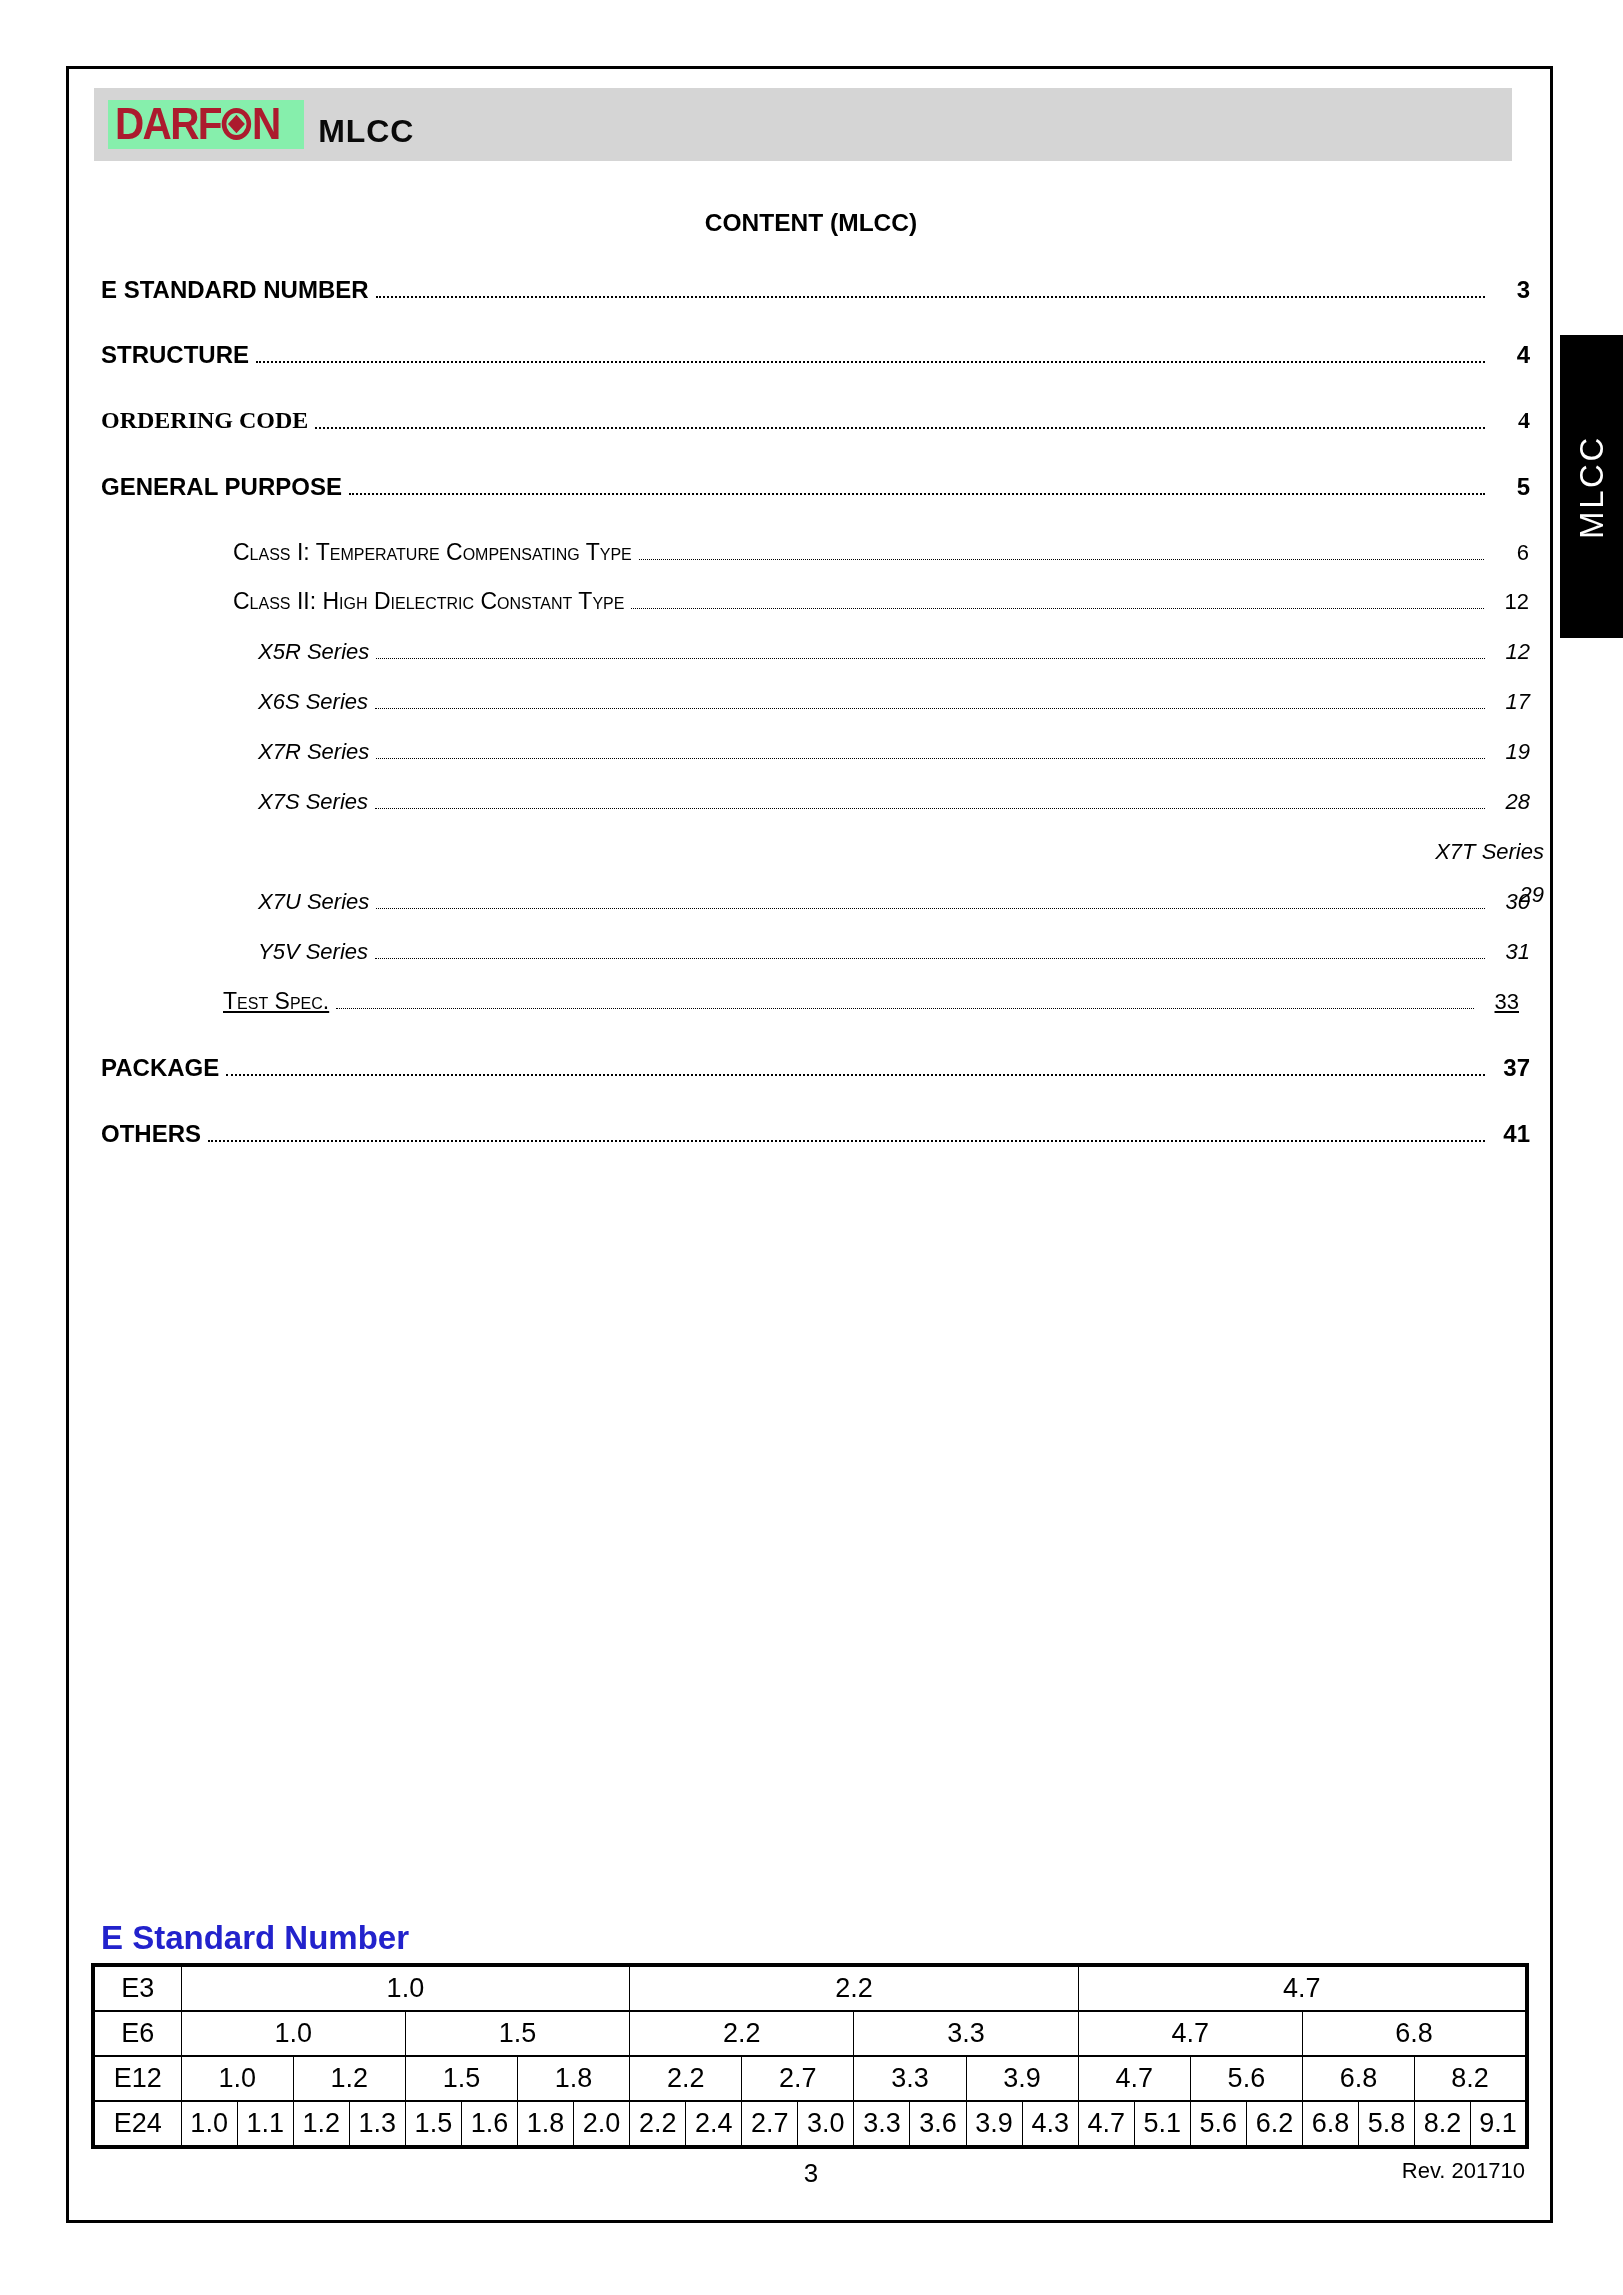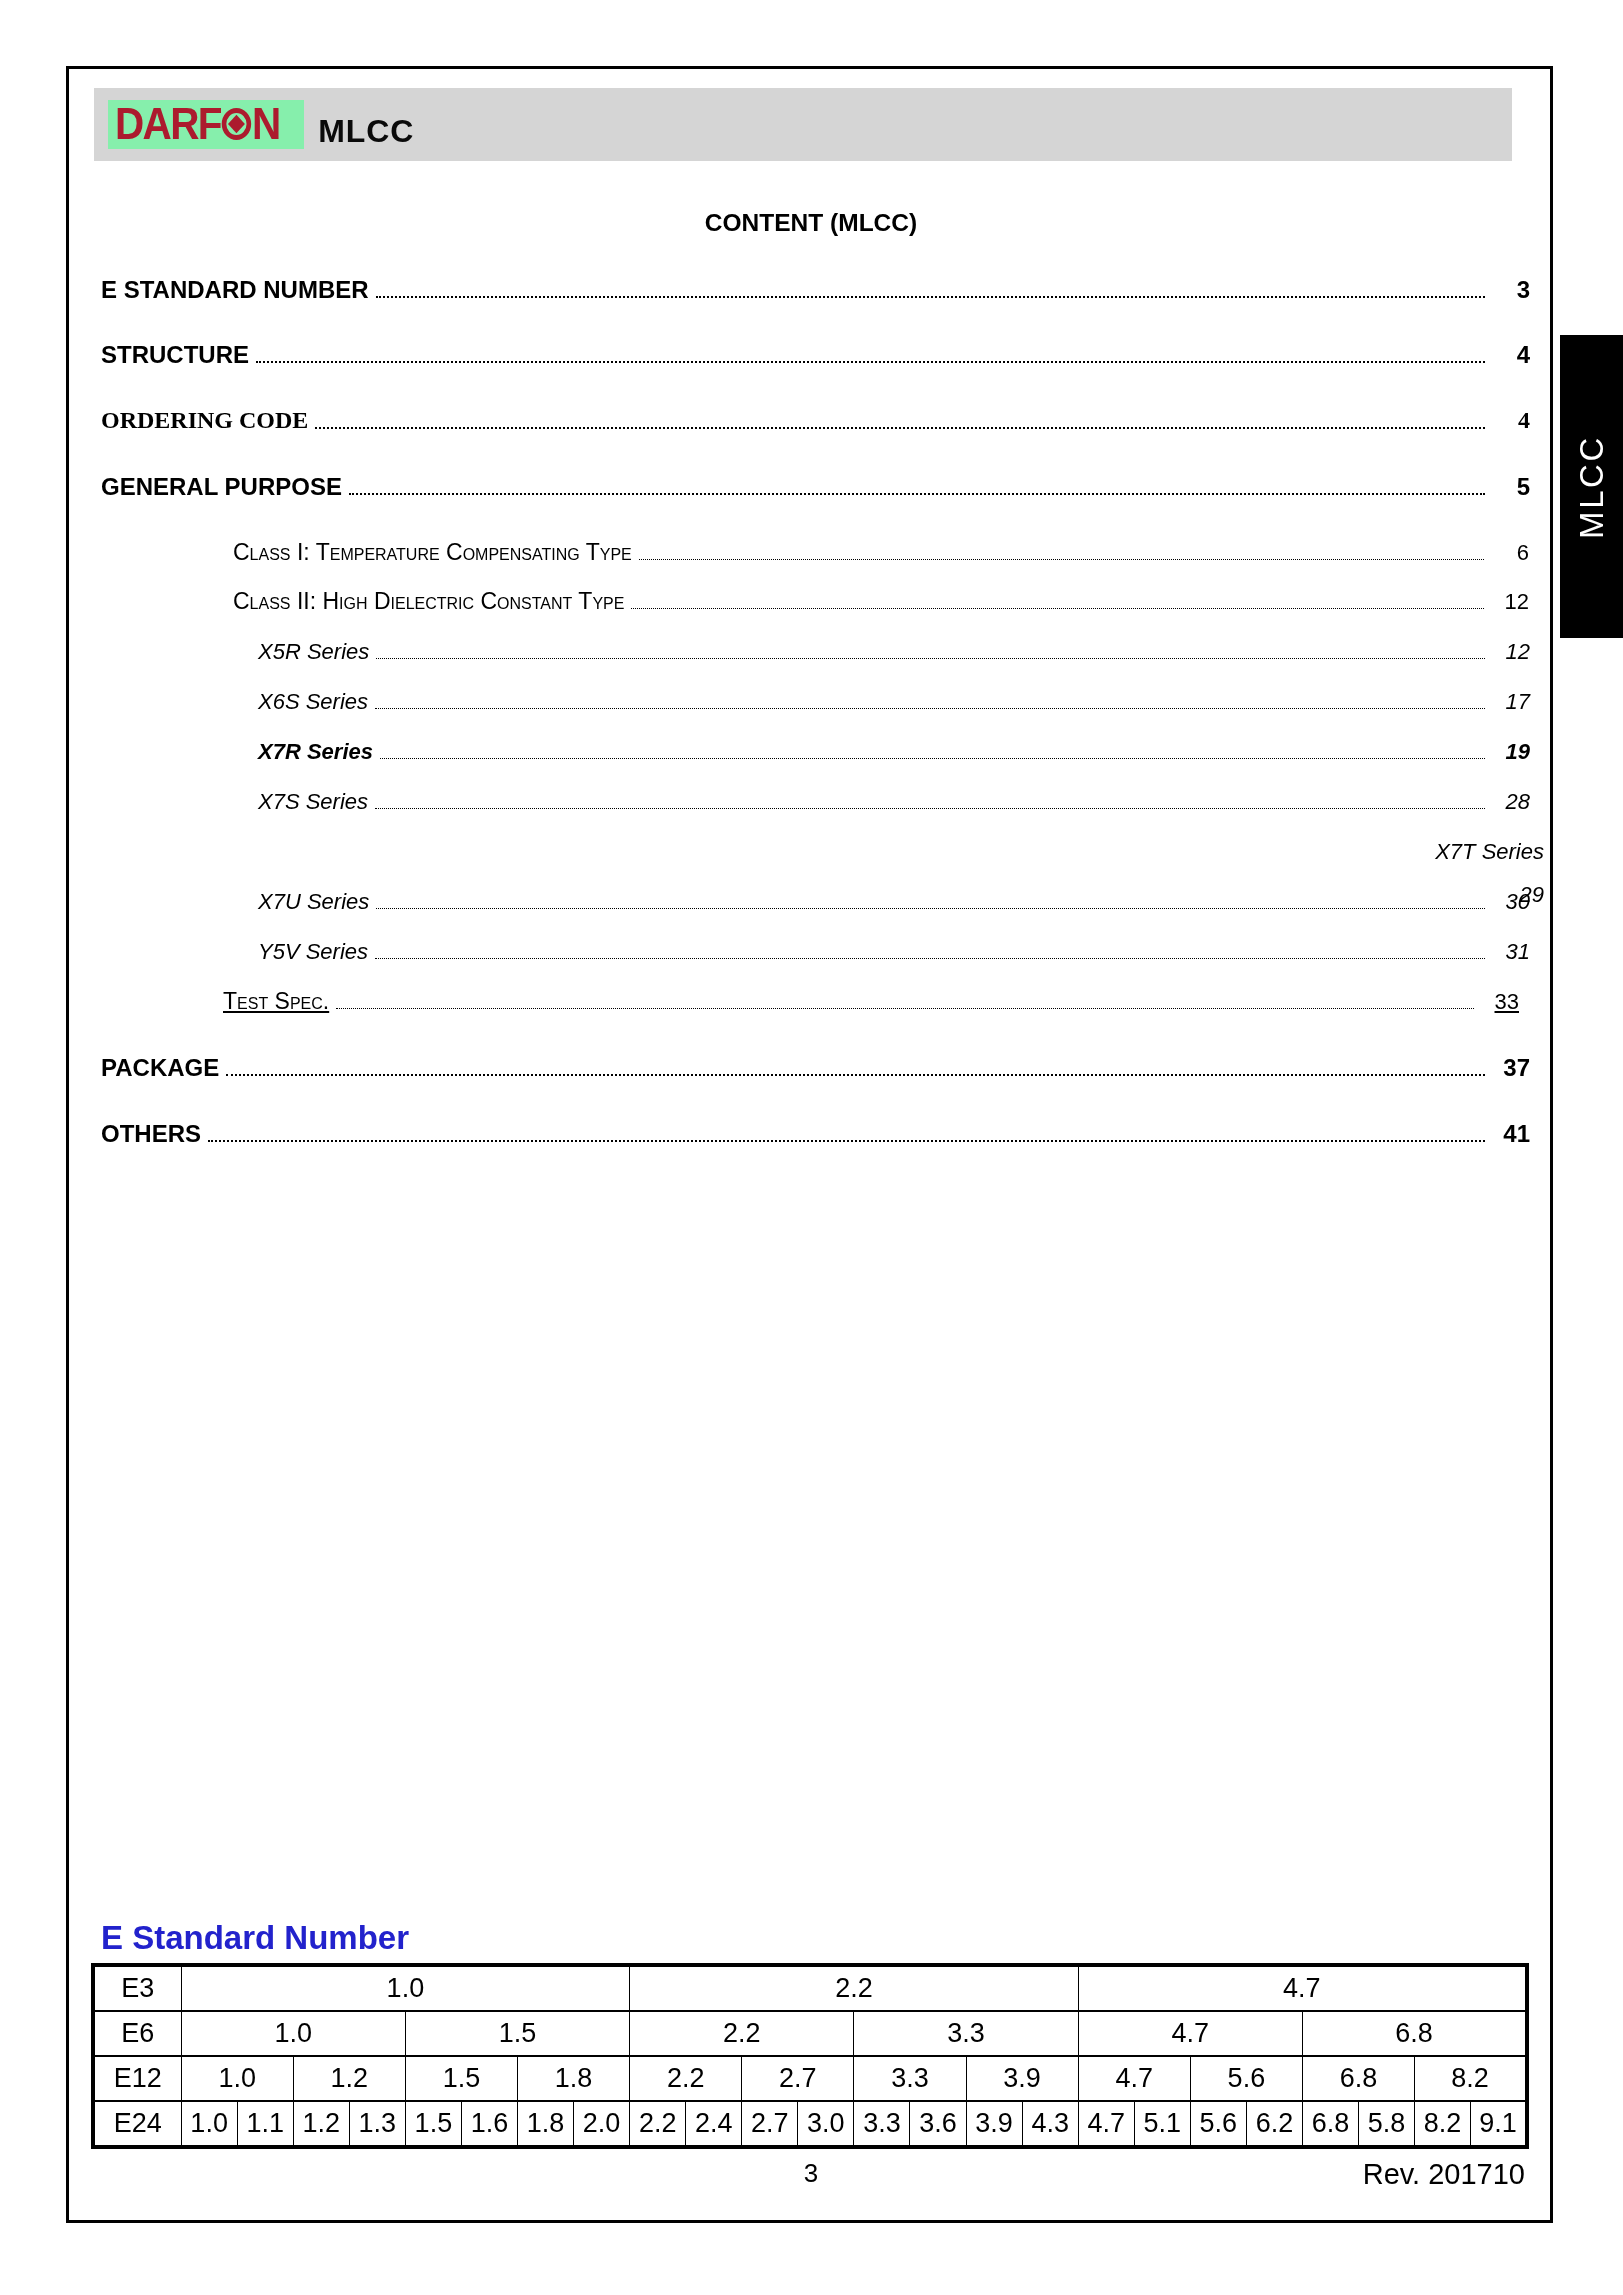--- a/index.html
+++ b/index.html
@@ -71,21 +71,21 @@
     text-align:center;vertical-align:middle;height:43px;
     font-size:27px;font-weight:normal;padding:0;overflow:hidden;
   }
   .e-table{border:4.4px solid #000;}
   
   .footer-page{
     position:absolute;left:66px;top:2158px;width:1490px;text-align:center;
     font-size:26px;
   }
   .footer-rev{
-    position:absolute;top:2158px;right:98px;font-size:29px;
+    position:absolute;top:2158px;right:98px;font-size:22px;
   }
   
   .side-tab{
     position:absolute;left:1560px;top:335px;width:63px;height:303px;
     background:#000;display:flex;align-items:center;justify-content:center;
   }
   .side-tab span{
     color:#fff;font-size:33px;letter-spacing:2.6px;white-space:nowrap;
     transform:rotate(-90deg);
   }
@@ -138,21 +138,21 @@
     <div class="toc-row lvl2" style="left: 258px; width: 1272px; top: 635px;">
       <span class="toc-label">X5R Series</span>
       <span class="toc-dots"></span>
       <span class="toc-page">12</span>
     </div>
     <div class="toc-row lvl2" style="left: 258px; width: 1272px; top: 685px;">
       <span class="toc-label">X6S Series</span>
       <span class="toc-dots"></span>
       <span class="toc-page">17</span>
     </div>
-    <div class="toc-row lvl2" style="left: 258px; width: 1272px; top: 735px; font-weight: bold;">
+    <div class="toc-row lvl2" style="left: 258px; width: 1272px; top: 735px;">
       <span class="toc-label">X7R Series</span>
       <span class="toc-dots"></span>
       <span class="toc-page">19</span>
     </div>
     <div class="toc-row lvl2" style="left: 258px; width: 1272px; top: 785px;">
       <span class="toc-label">X7S Series</span>
       <span class="toc-dots"></span>
       <span class="toc-page">28</span>
     </div>
     <div class="toc-row lvl2" style="left: 272px; width: 1272px; top: 835px; flex-direction: column;">

